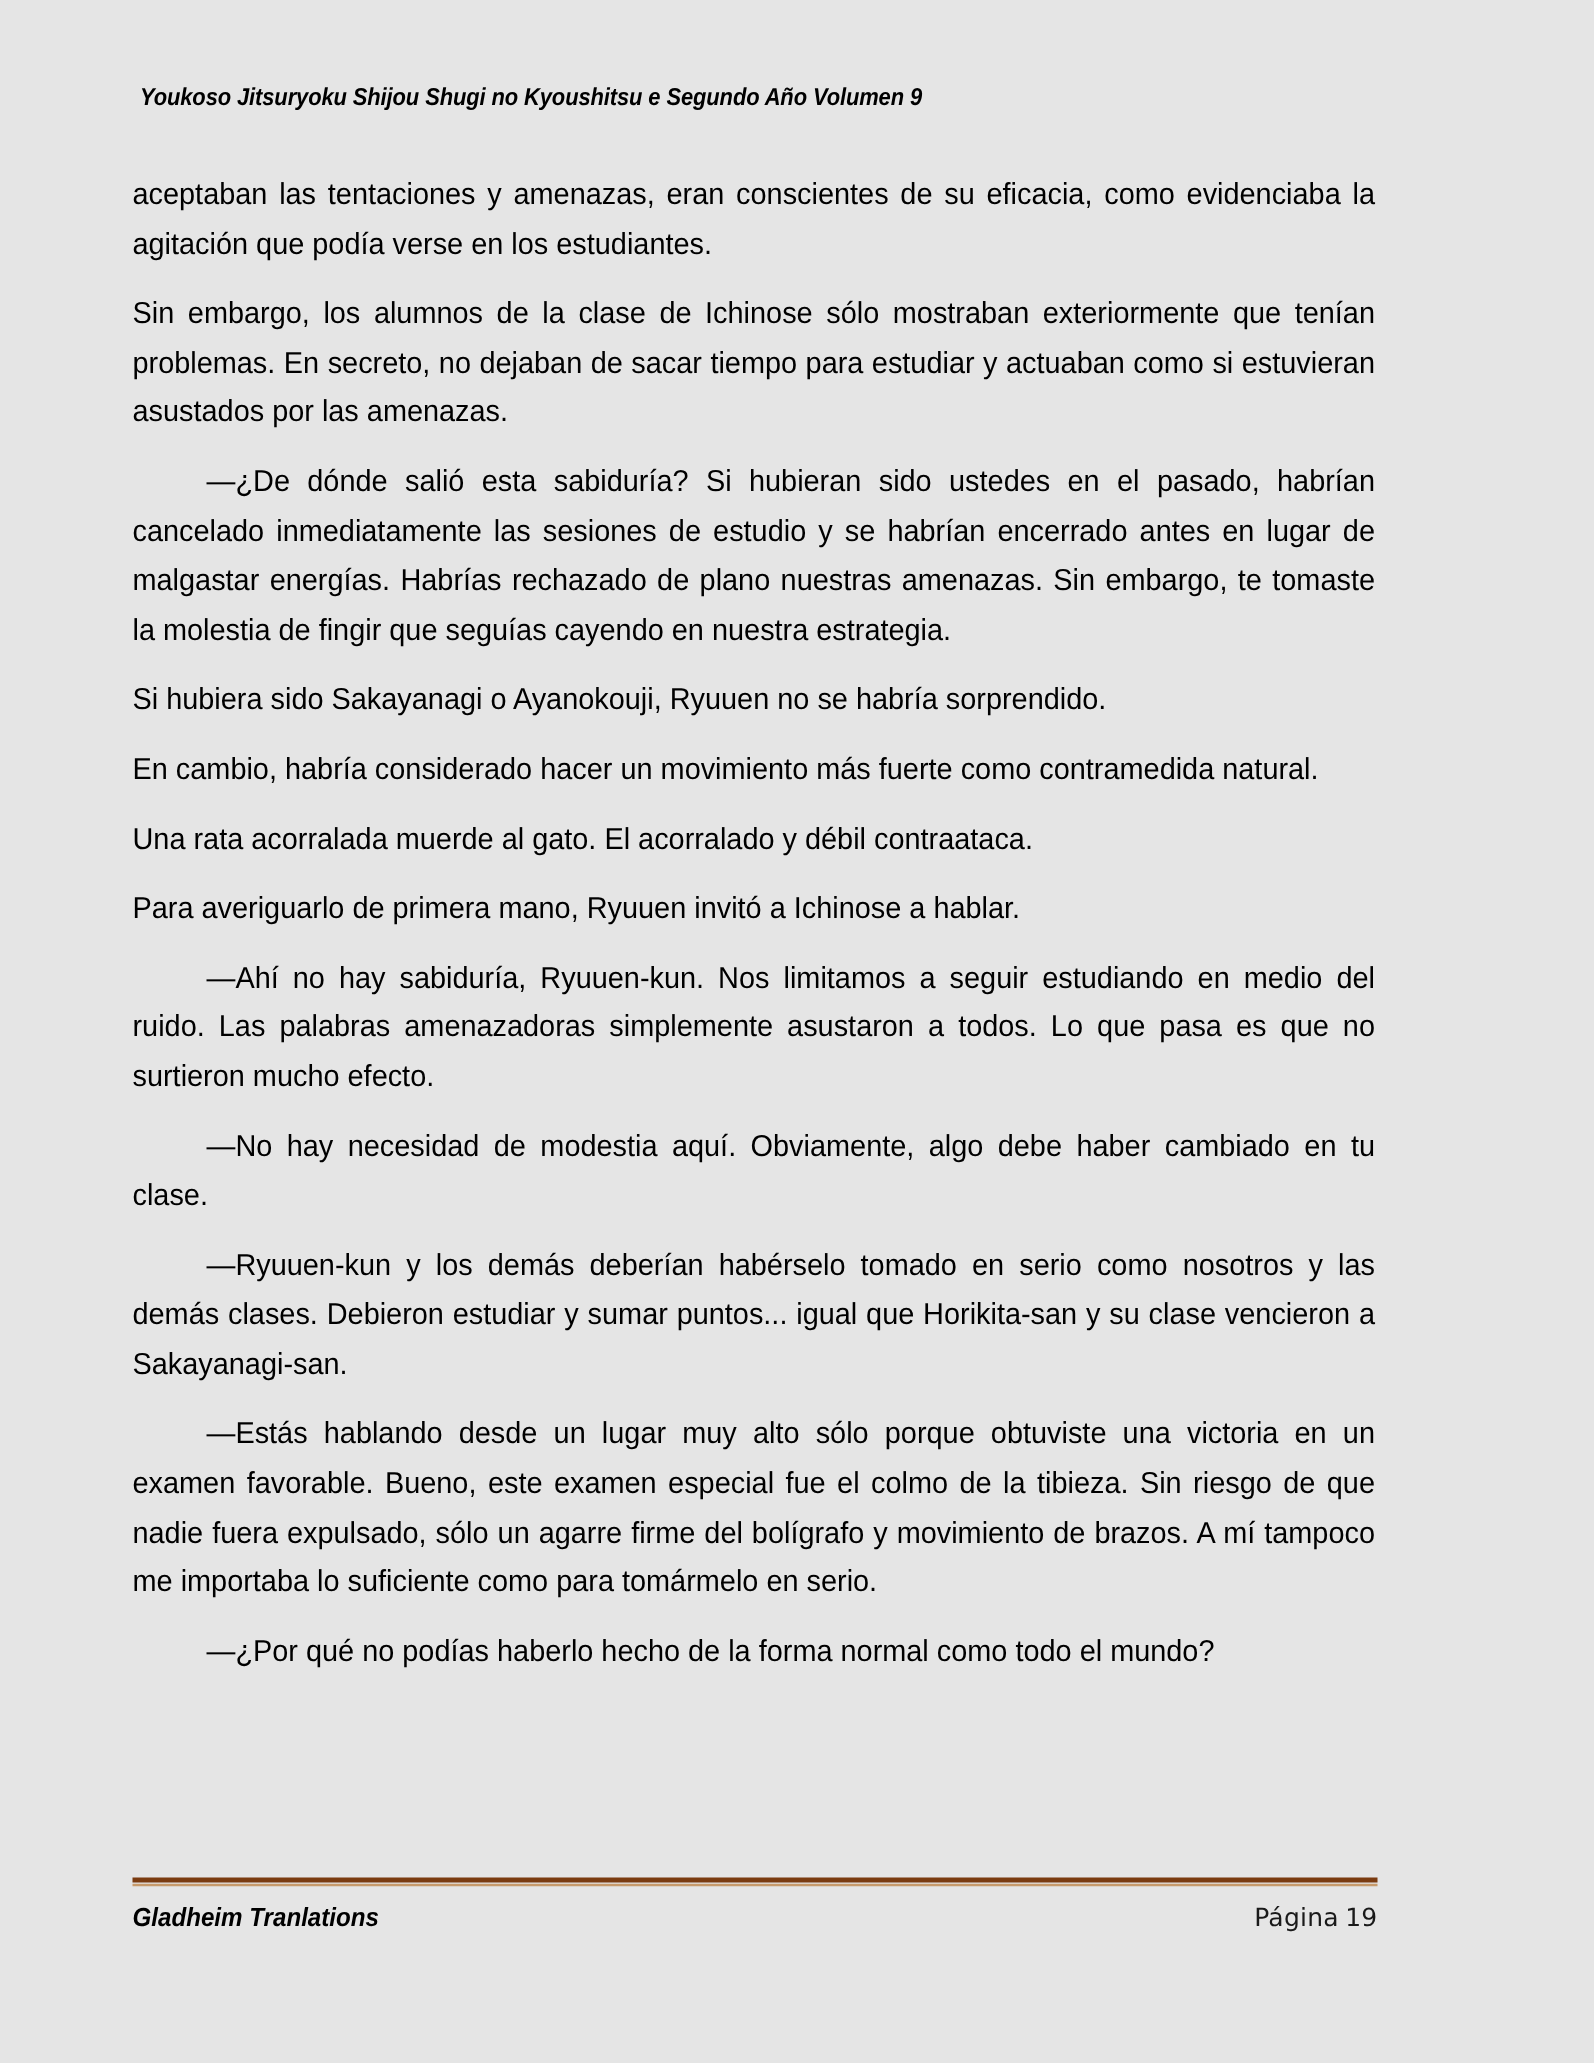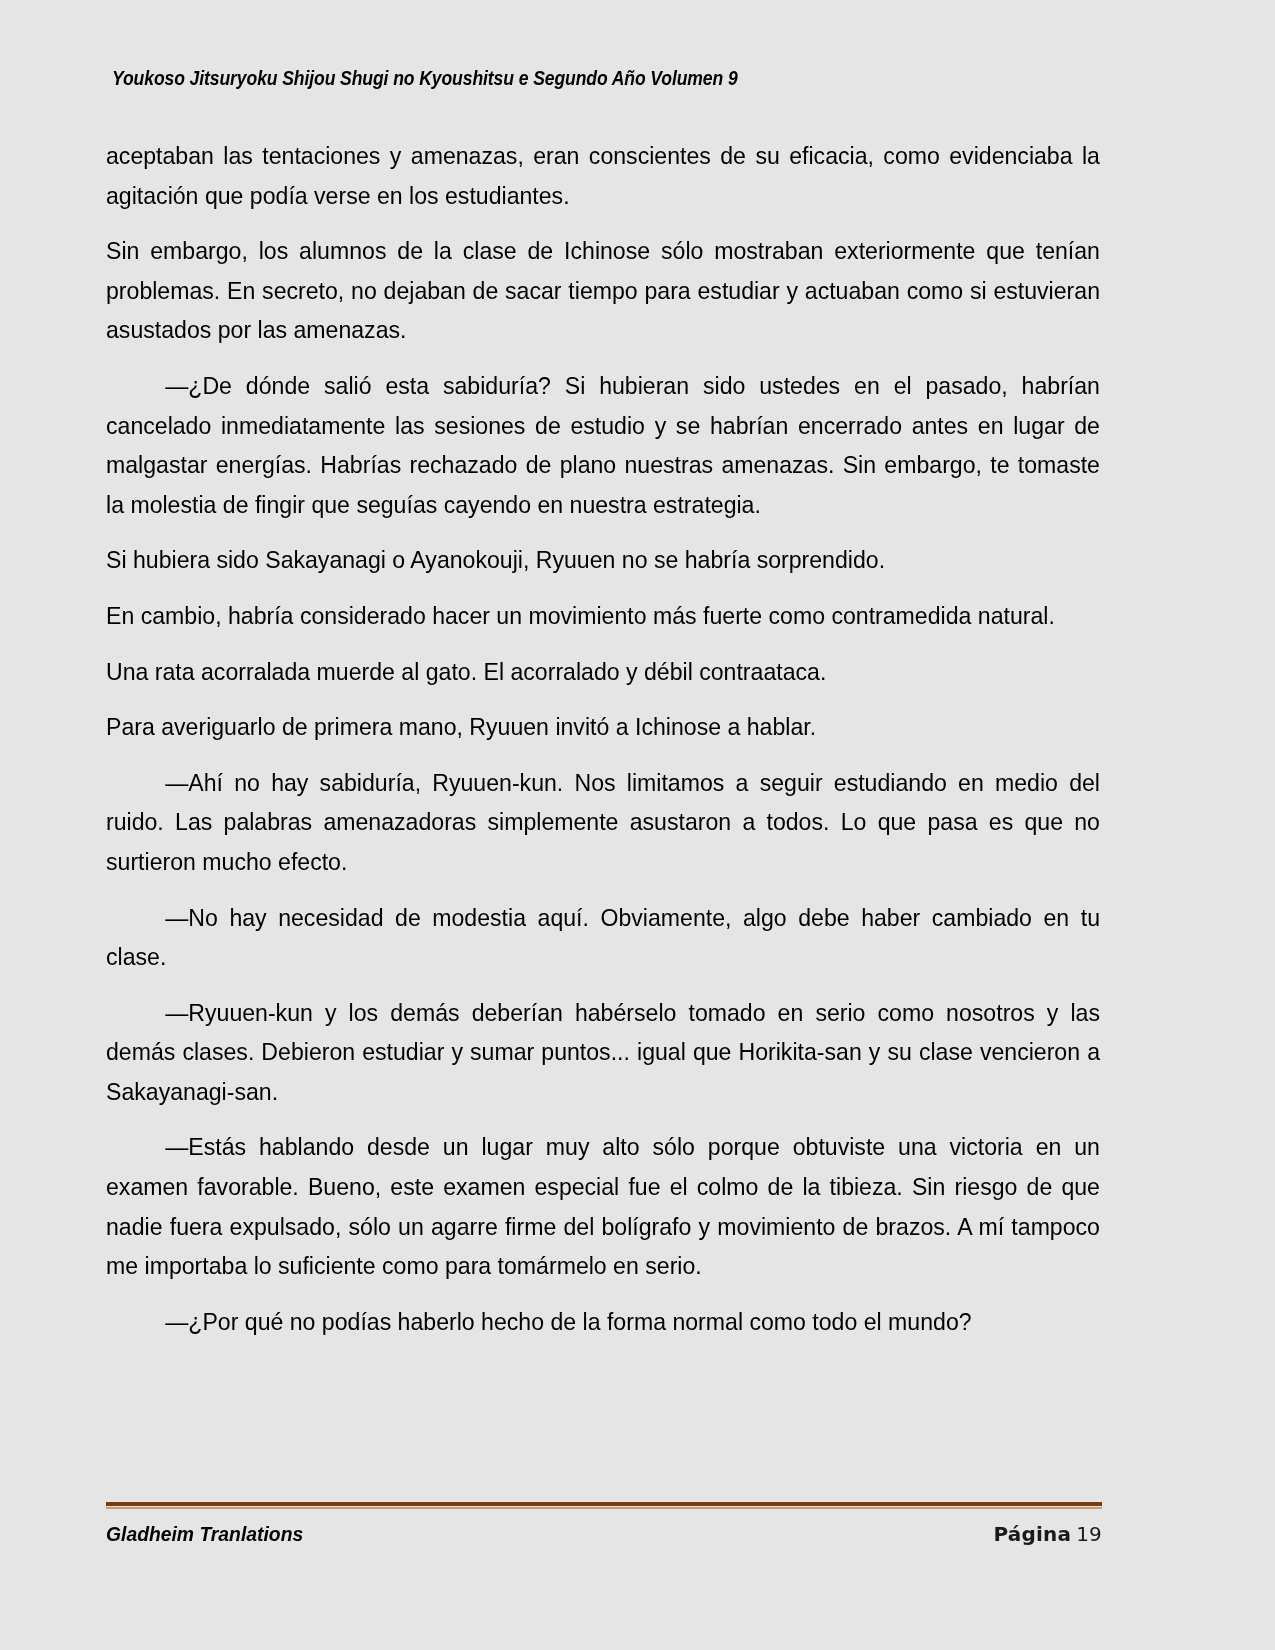--- a/index.html
+++ b/index.html
@@ -112,21 +112,21 @@
     white-space: nowrap;
   }
 
   .footer-pageno {
     font-family: "DejaVu Sans", "Liberation Sans", sans-serif;
     font-size: 20px;
     color: #1a1a1a;
     white-space: nowrap;
     letter-spacing: 0.2px;
   }
-  .footer-pageno .pg-label { font-weight: 700; }
+  .footer-pageno .pg-label { font-weight: 400; }
   .footer-pageno .pg-num { font-weight: 400; margin-left: 5px; }
 </style>
 </head>
 <body>
 
 <div class="page">
 
   <div class="header">
     <div class="header-title">Youkoso Jitsuryoku Shijou Shugi no Kyoushitsu e  Segundo Año Volumen 9</div>
   </div>

